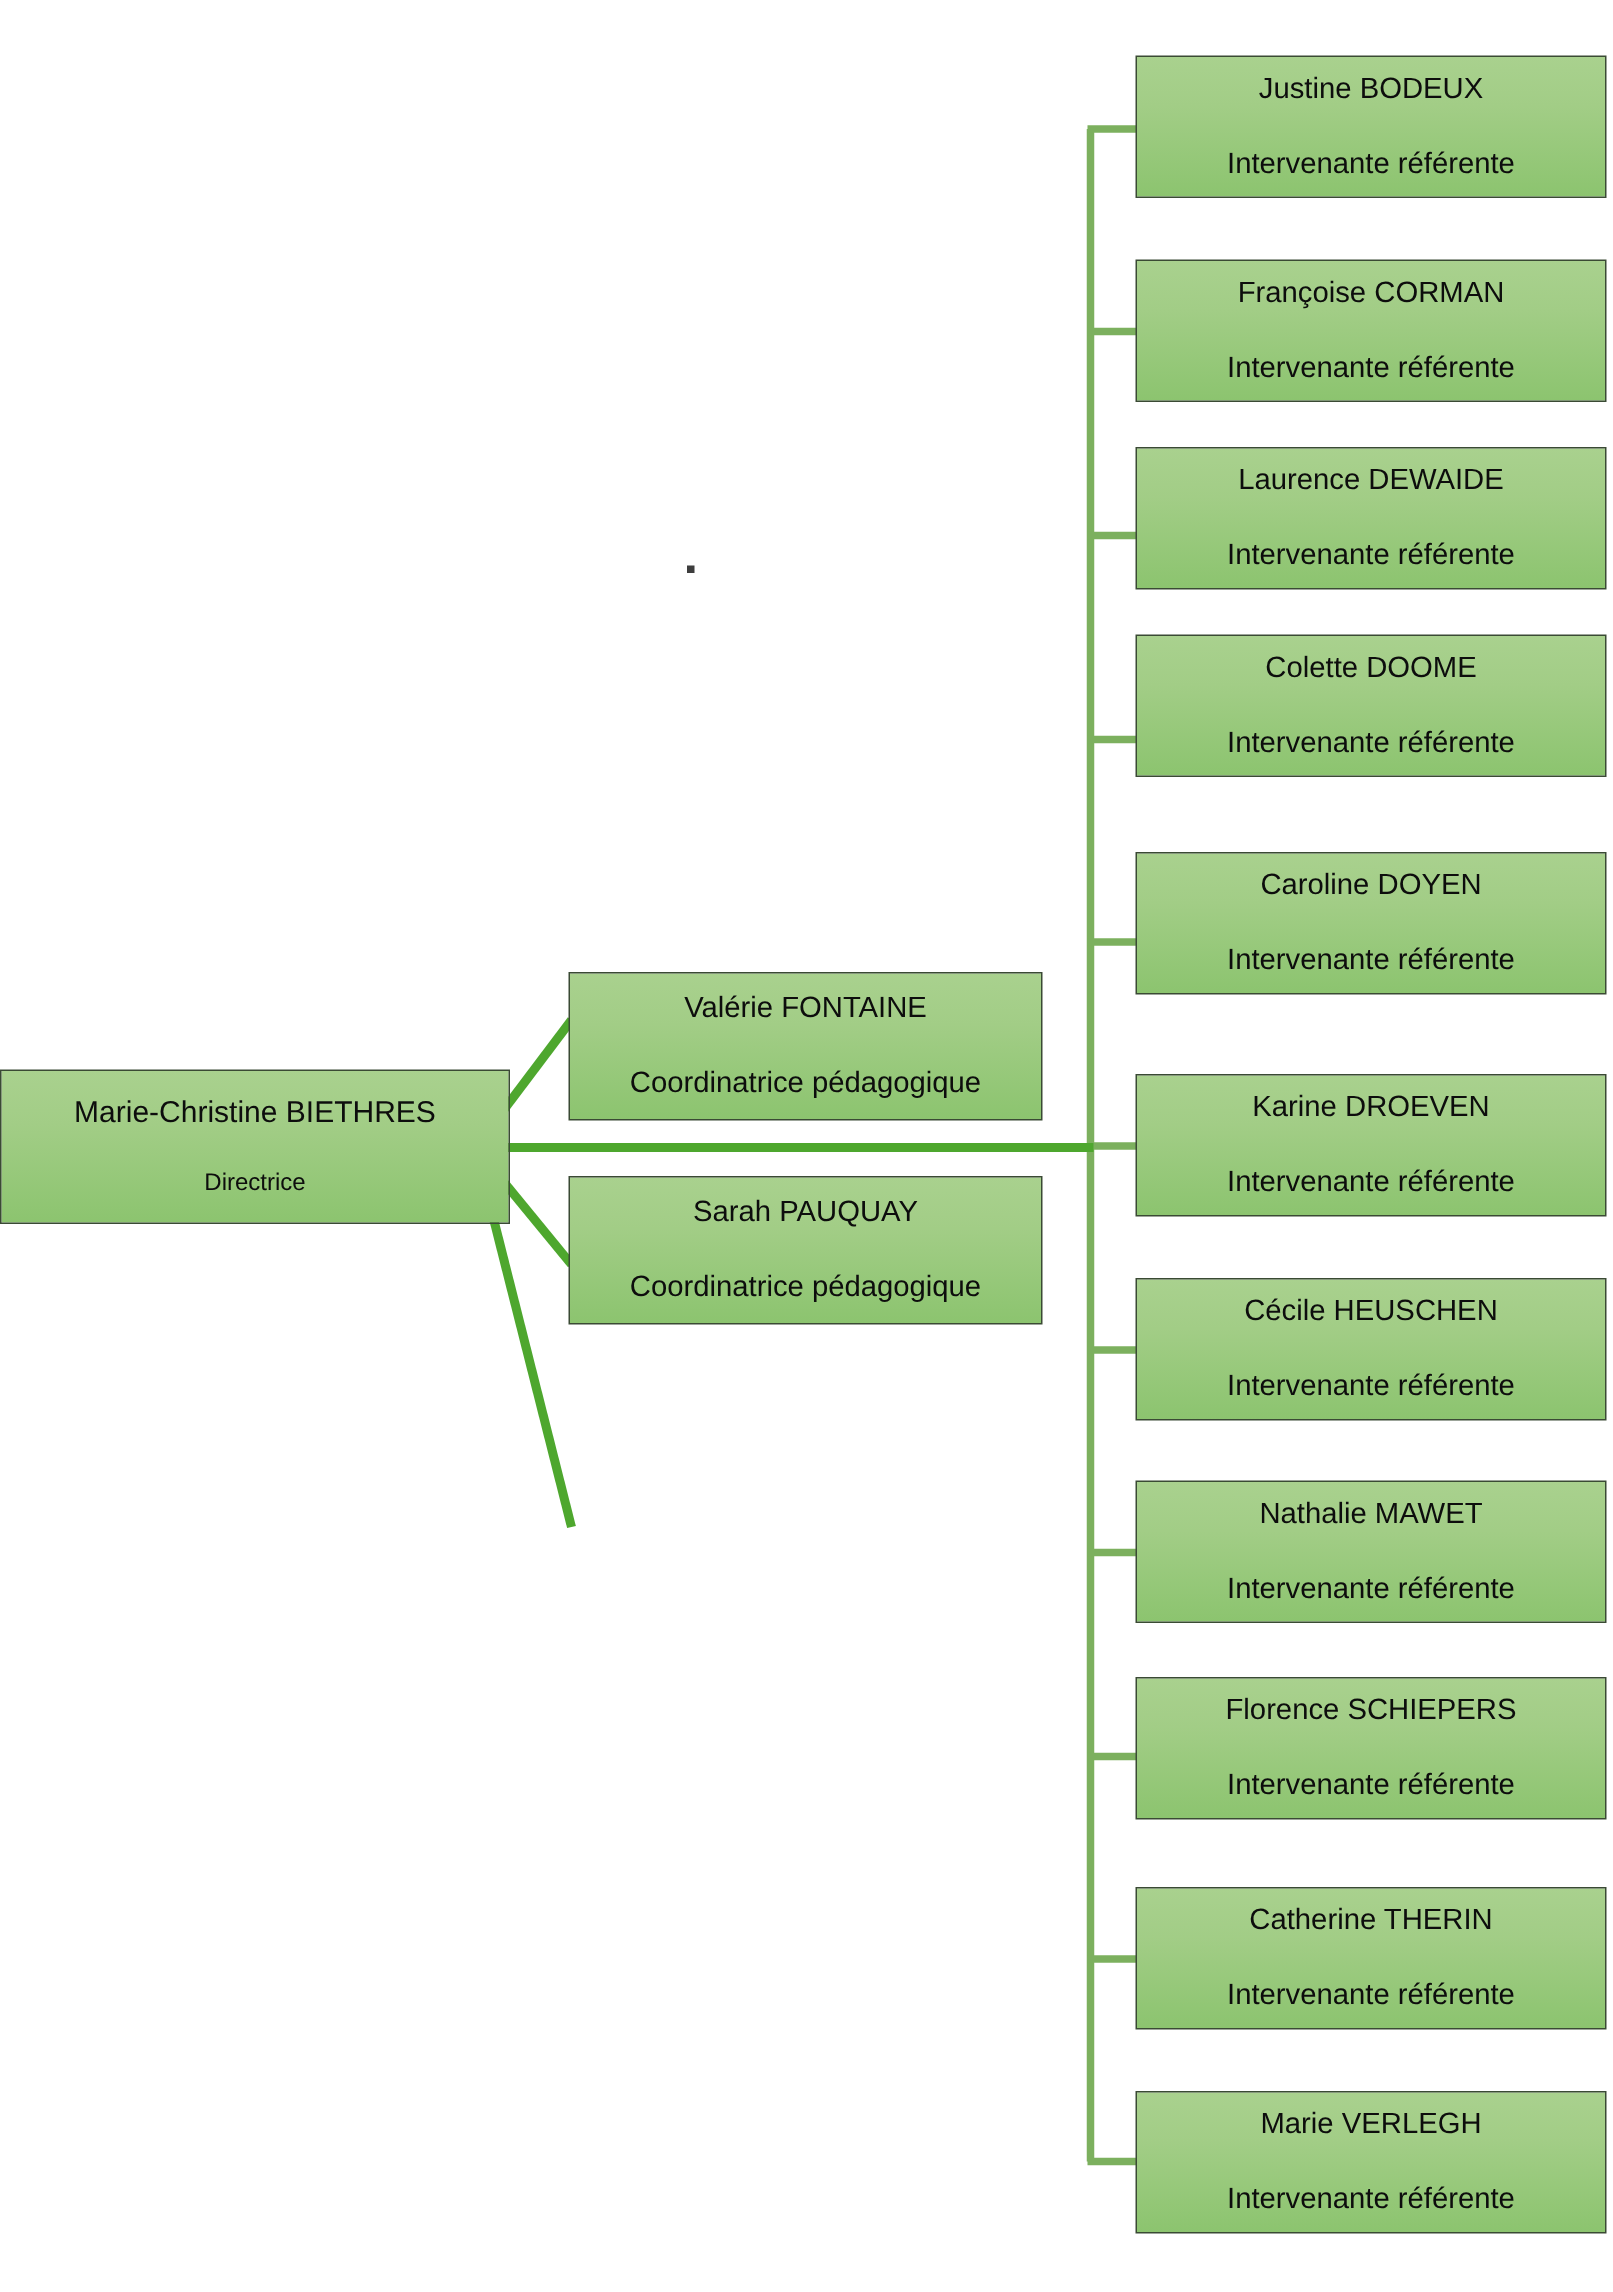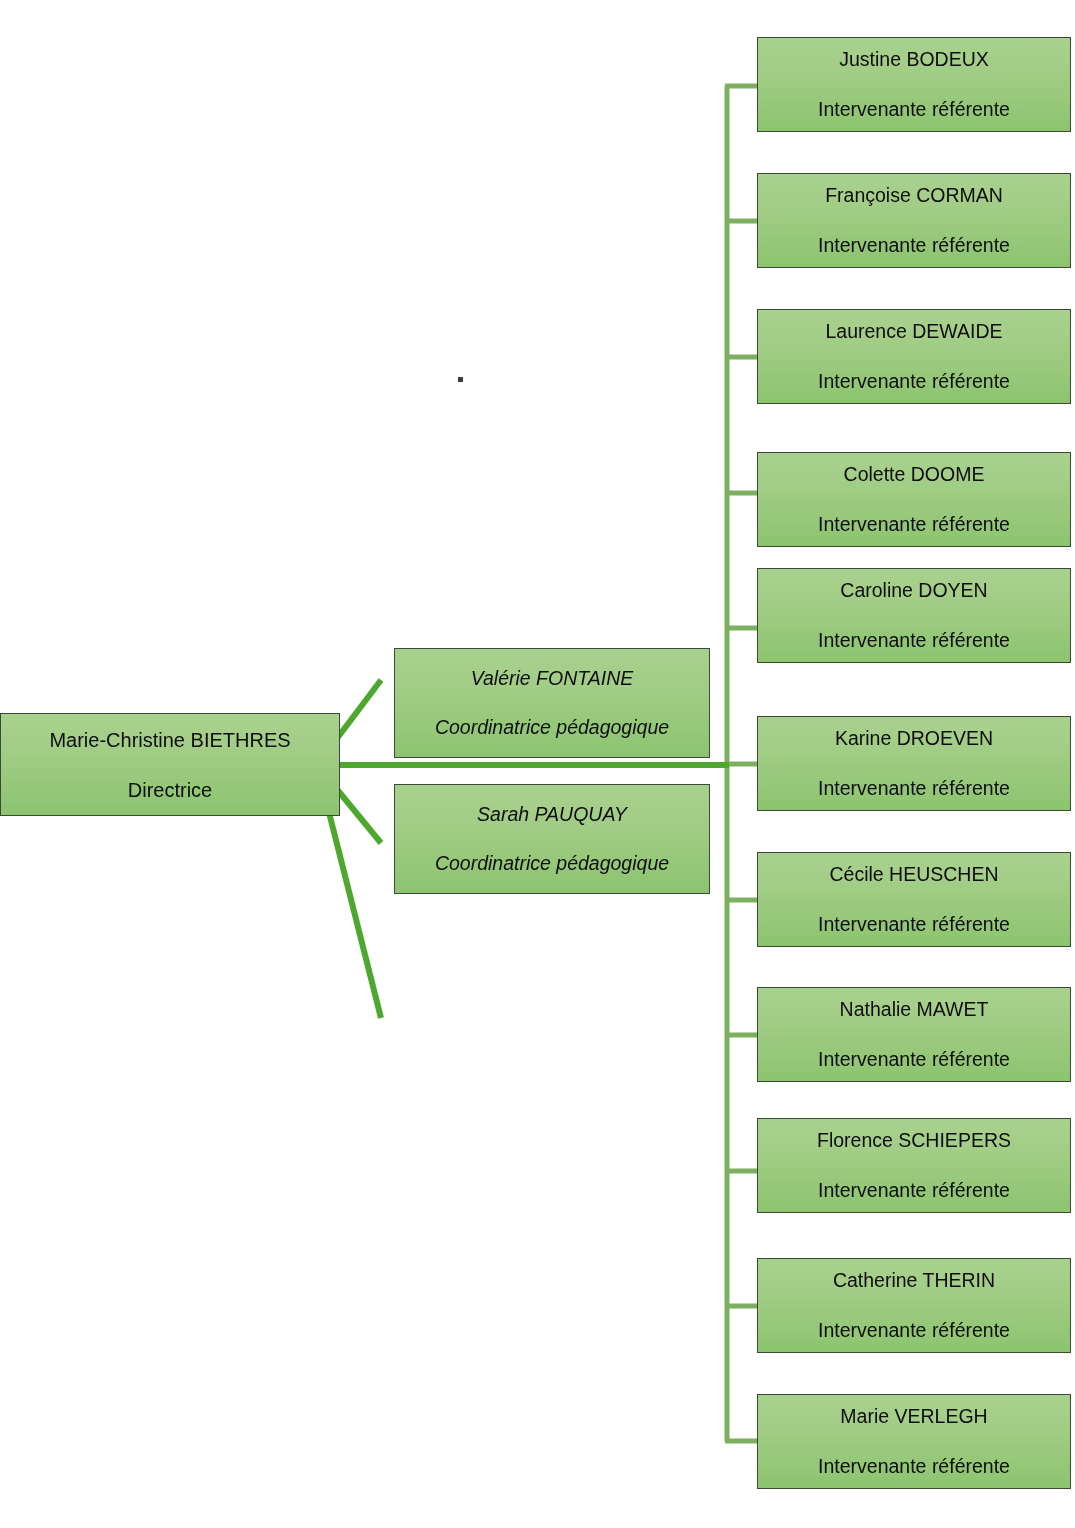--- a/index.html
+++ b/index.html
@@ -55,28 +55,27 @@
   }
 
   
   #node-director {
     left: 0px;
     top: 713px;
     width: 340px;
     height: 103px;
   }
   #node-director .name { font-size: 20px; }
-  #node-director .role { font-size: 20px; }
+  #node-director .role { font-size: 16px; }
 
   
   .node-staff {
-    left: 394px;
+    left: 379px;
     width: 316px;
-    height: 110px;
-    font-style: italic;
+    height: 99px;
   }
   #node-staff-0 { top: 648px; }
   #node-staff-1 { top: 784px; }
   #node-staff-2 { top: 943px; }
 
   
   .node-ref {
     left: 757px;
     width: 314px;
     height: 95px;
@@ -138,25 +137,25 @@
   </div>
 
   <div class="node node-ref" style="top:37px">
     <span class="name">Justine BODEUX</span>
     <span class="role">Intervenante référente</span>
   </div>
   <div class="node node-ref" style="top:173px">
     <span class="name">Françoise CORMAN</span>
     <span class="role">Intervenante référente</span>
   </div>
-  <div class="node node-ref" style="top:309px">
+  <div class="node node-ref" style="top:298px">
     <span class="name">Laurence DEWAIDE</span>
     <span class="role">Intervenante référente</span>
   </div>
-  <div class="node node-ref" style="top:452px">
+  <div class="node node-ref" style="top:423px">
     <span class="name">Colette DOOME</span>
     <span class="role">Intervenante référente</span>
   </div>
   <div class="node node-ref" style="top:568px">
     <span class="name">Caroline DOYEN</span>
     <span class="role">Intervenante référente</span>
   </div>
   <div class="node node-ref" style="top:716px">
     <span class="name">Karine DROEVEN</span>
     <span class="role">Intervenante référente</span>

